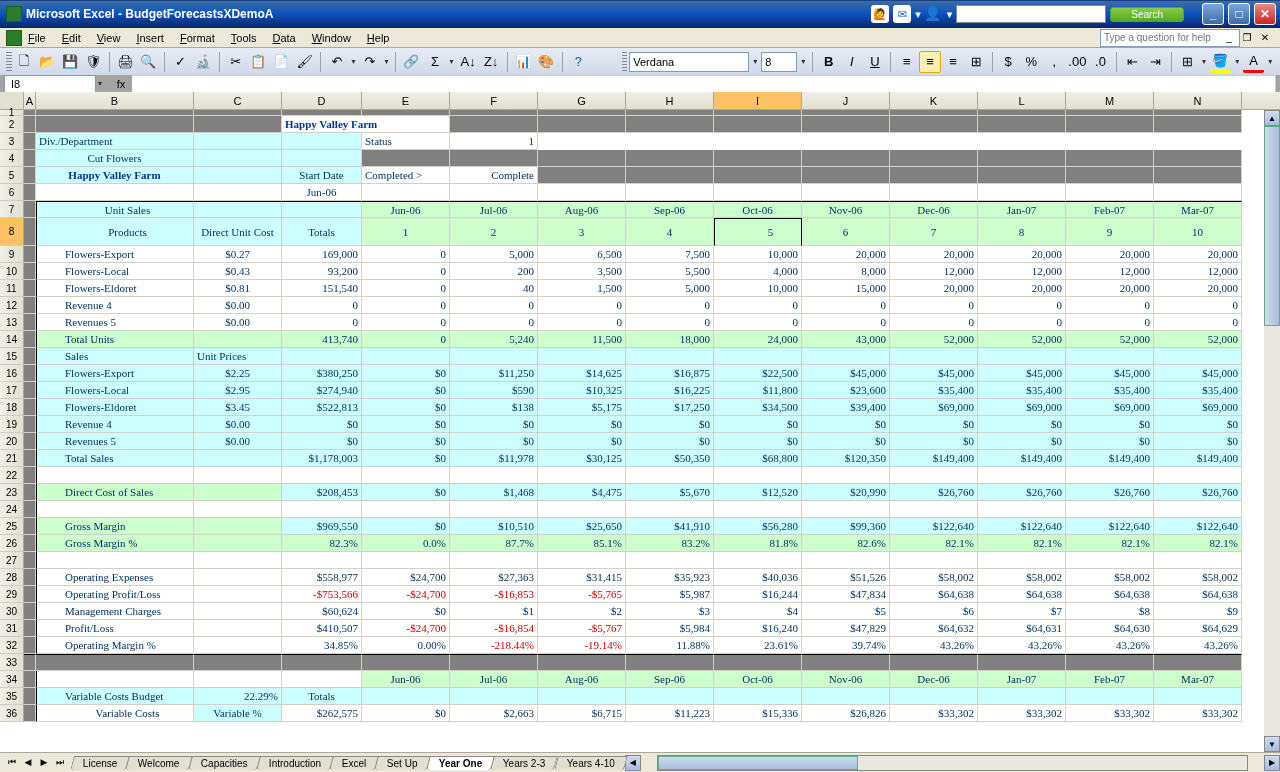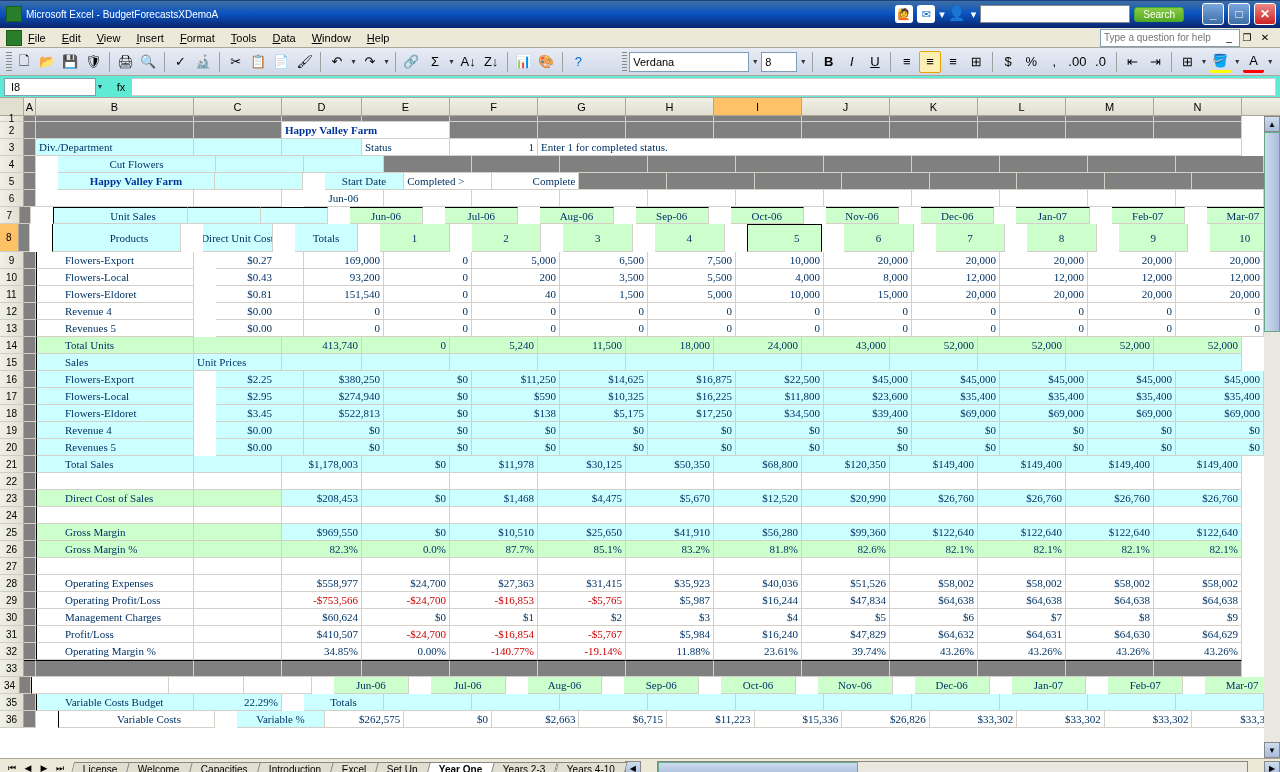--- a/index.html
+++ b/index.html
@@ -1,26 +1,26 @@
 <!DOCTYPE html>
 <html><head>
 <meta charset="utf-8">
 <style>
   * { box-sizing: border-box; margin: 0; padding: 0; }
   body { font-family: Tahoma, Verdana, sans-serif; font-size: 11px; background: #ece9d8; overflow: hidden; width: 1280px; height: 772px; }
   
   
   .title-bar { background: linear-gradient(to bottom, #0a246a 0%, #3b6ea5 5%, #0a52c0 50%, #0a246a 100%); height: 28px; display: flex; align-items: center; color: white; padding-left: 6px; }
   .title-bar .app-icon { width: 16px; height: 16px; background: #2a7e2a; display: inline-block; margin-right: 4px; border: 1px solid #1a5e1a; }
-  .title-text { font-size: 10px; font-weight: normal; flex: 1; }
+  .title-text { font-size: 12px; font-weight: bold; flex: 1; }
   .title-right { display: flex; align-items: center; gap: 4px; margin-right: 4px; }
   .title-btn { width: 22px; height: 22px; background: linear-gradient(to bottom, #7ba6e0, #3b6ea5); border: 1px solid #fff; border-radius: 3px; display: flex; align-items: center; justify-content: center; color: white; font-weight: bold; font-size: 12px; cursor: pointer; }
   .title-btn.close { background: linear-gradient(to bottom, #e88, #c22); }
   .search-box { background: white; border: 1px solid #888; width: 150px; height: 18px; padding: 1px 3px; font-size: 11px; }
-  .search-btn { background: linear-gradient(to bottom, #8c4, #5a2); color: white; border: 1px solid #4a3; border-radius: 3px; padding: 1px 8px; font-size: 10px; cursor: pointer; }
+  .search-btn { background: linear-gradient(to bottom, #8c4, #5a2); color: white; border: 1px solid #4a3; border-radius: 3px; padding: 1px 20px; font-size: 10px; cursor: pointer; }
   .msn-icon { width: 18px; height: 18px; background: white; border-radius: 3px; display: flex; align-items: center; justify-content: center; font-size: 11px; color: #06c; }
   .buddy-icon { width: 18px; height: 18px; color: #ffcc00; font-size: 14px; }
   
   
   .menu-bar { background: #ece9d8; height: 20px; display: flex; align-items: center; padding-left: 20px; border-bottom: 1px solid #aca899; }
   .menu-item { padding: 3px 8px; cursor: pointer; }
   .help-box { margin-left: auto; margin-right: 40px; width: 140px; height: 18px; border: 1px solid #7f9db9; padding: 1px 3px; font-size: 10px; color: #888; background: white; }
   .doc-close { position: absolute; right: 8px; display: flex; gap: 4px; }
   .doc-close span { width: 14px; height: 14px; cursor: pointer; display: flex; align-items: center; justify-content: center; font-size: 10px; }
   .excel-small { position: absolute; left: 6px; width: 16px; height: 16px; background: #2a7e2a; border: 1px solid #1a5e1a; }
@@ -28,39 +28,39 @@
   
   .toolbar { background: linear-gradient(to bottom, #e8ecf5, #d0d8e8); height: 28px; display: flex; align-items: center; padding: 0 6px; gap: 2px; border-bottom: 1px solid #aca899; }
   .tb-btn { width: 22px; height: 22px; display: flex; align-items: center; justify-content: center; cursor: pointer; border-radius: 2px; font-size: 13px; }
   .tb-sep { width: 1px; height: 20px; background: #a0a0a0; margin: 0 3px; }
   .tb-grip { width: 6px; height: 20px; background: repeating-linear-gradient(to bottom, #888 0, #888 1px, transparent 1px, transparent 3px); }
   .font-name { width: 120px; height: 20px; border: 1px solid #7f9db9; background: white; padding: 1px 3px; font-size: 11px; }
   .font-size { width: 36px; height: 20px; border: 1px solid #7f9db9; background: white; padding: 1px 3px; font-size: 11px; text-align: left; }
   .drop-arrow { font-size: 8px; color: #333; padding: 0 2px; }
   
   
-  .formula-bar { background: #5eead4; height: 22px; display: flex; align-items: center; border-bottom: 1px solid #aca899; }
+  .formula-bar { background: #a3a3a3; height: 16px; display: flex; align-items: center; border-bottom: 1px solid #aca899; }
   .name-box { width: 92px; height: 18px; border: 1px solid #7f9db9; background: white; padding: 1px 6px; font-size: 11px; margin-left: 4px; }
   .fx-btn { width: 18px; height: 18px; display: flex; align-items: center; justify-content: center; margin-left: 8px; font-size: 11px; }
   .formula-input { flex: 1; height: 18px; border: 1px solid #ccc; border-left: none; background: white; margin-left: 2px; margin-right: 4px; }
   
   
   .grid-area { position: relative; overflow: hidden; height: 660px; background: white; }
   .col-headers { display: flex; background: linear-gradient(to bottom, #f0f0e8, #e0dfd0); height: 18px; border-bottom: 1px solid #aca899; }
   .col-header { border-right: 1px solid #aca899; text-align: center; font-size: 11px; display: flex; align-items: center; justify-content: center; cursor: pointer; }
   .col-header.active { background: #ffc166; }
   .row-header { width: 24px; background: linear-gradient(to right, #f0f0e8, #e0dfd0); border-right: 1px solid #aca899; border-bottom: 1px solid #ccc; text-align: center; font-size: 10px; display: flex; align-items: center; justify-content: center; cursor: pointer; }
   .row-header.active { background: #ffc166; }
   .corner { width: 24px; height: 18px; background: #e0dfd0; border-right: 1px solid #aca899; border-bottom: 1px solid #aca899; }
   
   .grid-body { display: flex; flex-direction: column; }
   .row { display: flex; height: 17px; }
   .cell { border-right: 1px solid #d4d0c8; border-bottom: 1px solid #d4d0c8; padding: 0 3px; font-size: 11px; font-family: Verdana; display: flex; align-items: center; overflow: hidden; white-space: nowrap; }
   .cell.r { justify-content: flex-end; }
-  .cell.c { justify-content: center; margin-left: 22px; }
+  .cell.c { justify-content: center; }
   
   
   .gray { background: #808080; color: white; }
   .lightcyan { background: #ccffff; }
   .lightgreen { background: #ccffcc; }
   .boldblue { color: #003399; font-weight: bold; }
   .navy { color: #003366; }
   .red { color: #cc0000; }
   .thick-border-top { border-top: 1px solid #000; }
   .thick-border-l { border-left: 1px solid #000; padding-left: 28px; }
@@ -265,21 +265,20 @@
         <div class="cell wN gray"></div>
       </div>
       <div class="row">
         <div class="row-header ">3</div>
         <div class="cell wA gray"></div>
         <div class="cell wB lightcyan navy">Div./Department</div>
         <div class="cell wC lightcyan"></div>
         <div class="cell wD lightcyan"></div>
         <div class="cell wE navy">Status</div>
         <div class="cell wF r navy">1</div>
-        <div class="cell navy" style="width:704px">Enter 1 for completed status.</div>
       </div>
       <div class="row">
         <div class="row-header ">4</div>
         <div class="cell wA gray"></div>
         <div class="cell wB lightcyan navy c">Cut Flowers</div>
         <div class="cell wC lightcyan"></div>
         <div class="cell wD lightcyan"></div>
         <div class="cell wE gray"></div>
         <div class="cell wF gray"></div>
         <div class="cell wG gray"></div>
@@ -750,21 +749,21 @@
         <div class="cell wM r  navy">$64,630</div>
         <div class="cell wN r  navy">$64,629</div>
       </div>
       <div class="row">
         <div class="row-header ">32</div>
         <div class="cell wA gray"></div>
         <div class="cell wB navy thick-border-l ">Operating Margin %</div>
         <div class="cell wC "></div>
         <div class="cell wD r  navy">34.85%</div>
         <div class="cell wE r  navy">0.00%</div>
-        <div class="cell wF r  red">-140.77%</div>
+        <div class="cell wF r  red">-218.44%</div>
         <div class="cell wG r  red">-19.14%</div>
         <div class="cell wH r  navy">11.88%</div>
         <div class="cell wI r  navy">23.61%</div>
         <div class="cell wJ r  navy">39.74%</div>
         <div class="cell wK r  navy">43.26%</div>
         <div class="cell wL r  navy">43.26%</div>
         <div class="cell wM r  navy">43.26%</div>
         <div class="cell wN r  navy">43.26%</div>
       </div>
       <div class="row">

